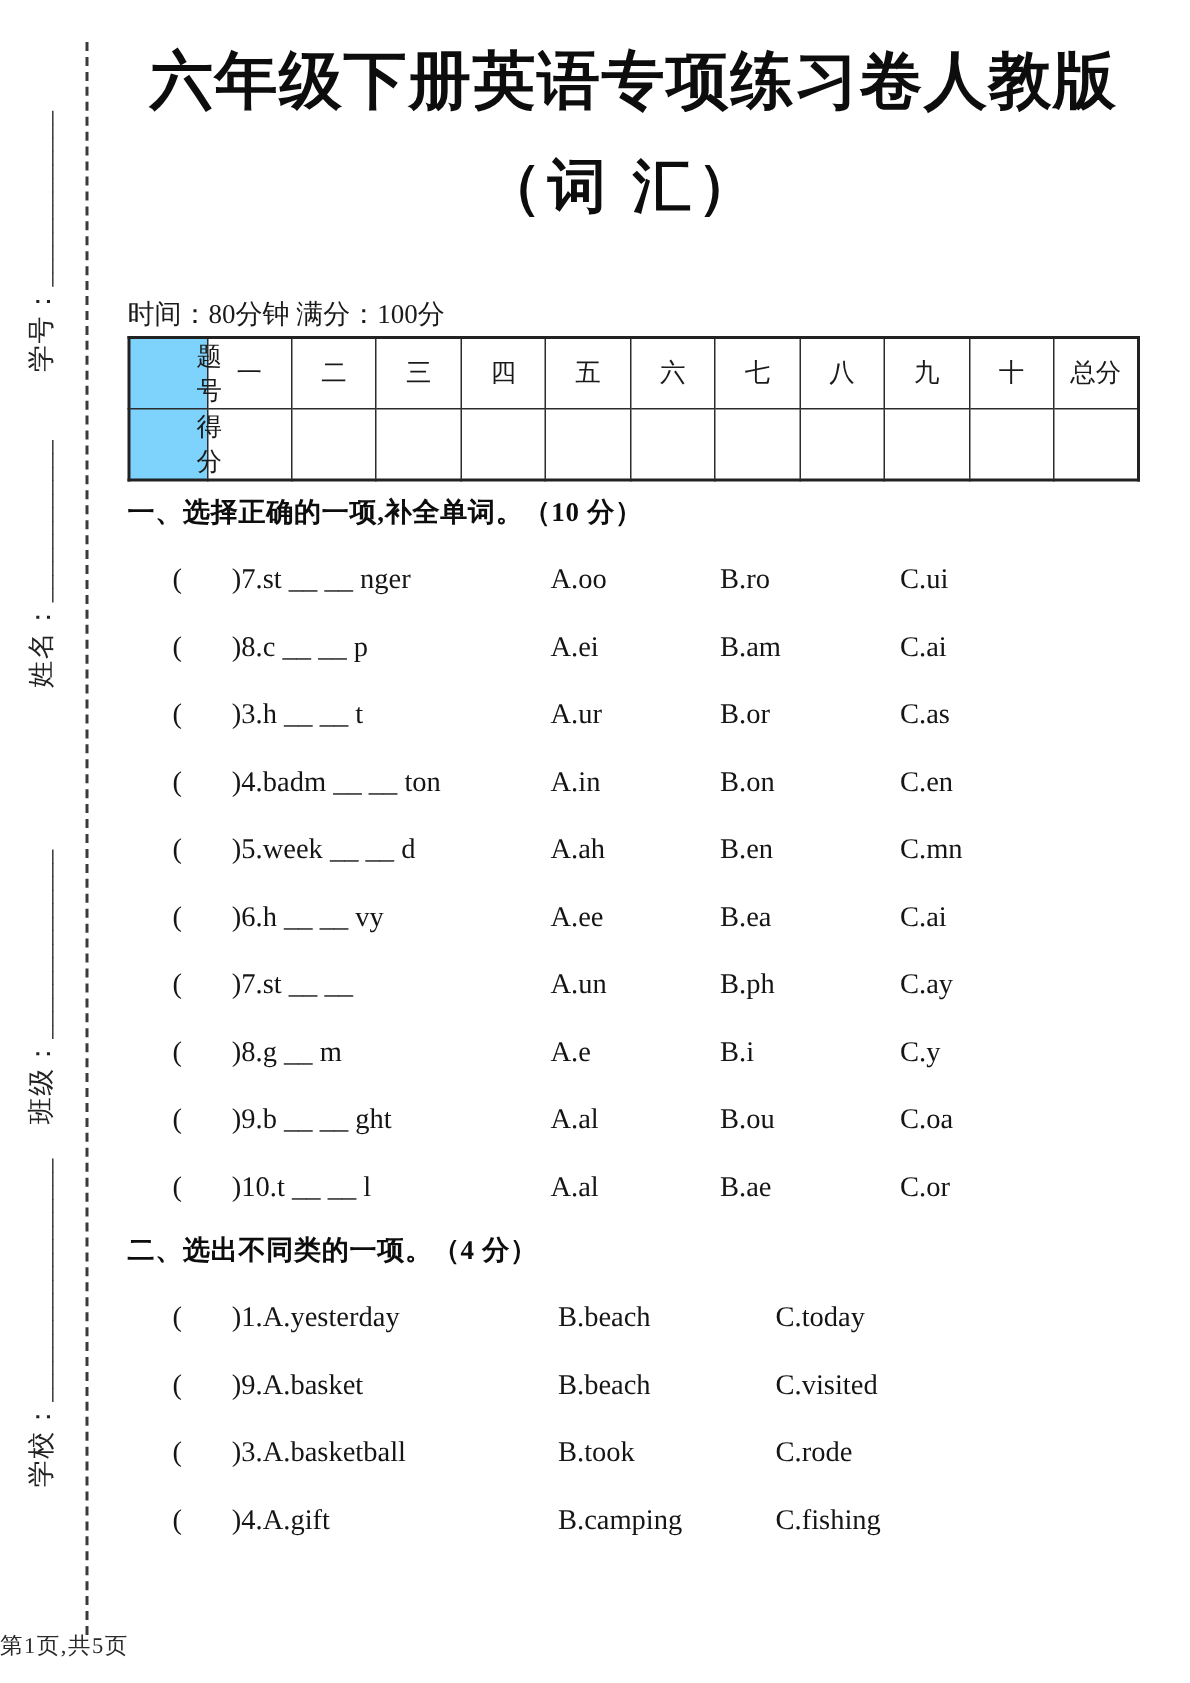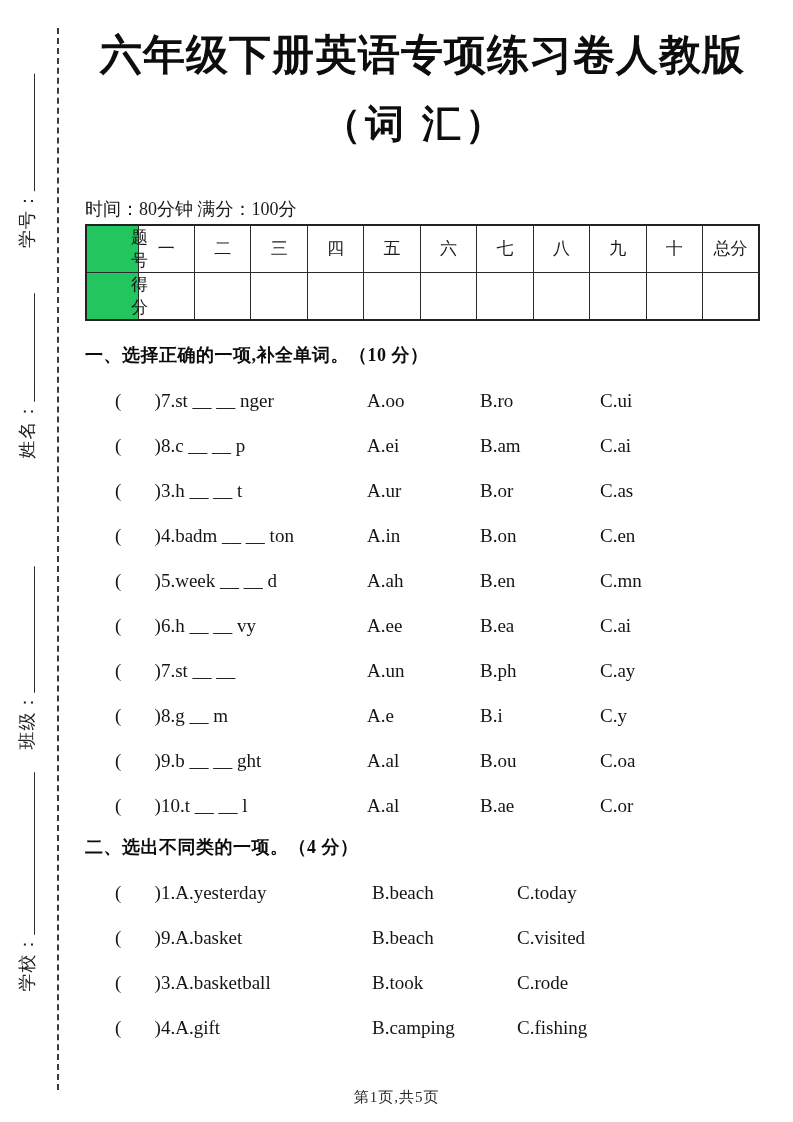--- a/index.html
+++ b/index.html
@@ -37,39 +37,39 @@
     letter-spacing: 4px; color: #0d0d0d;
   }
   .info-line { margin-top: 46px; text-align: left; font-size: 18px; padding-right: 0; color: #1a1a1a; }
 
   table.score-table { margin-top: 3px; border-collapse: collapse; width: 675px; table-layout: fixed; }
   table.score-table td {
     border: 1.5px solid #2b2b2b; height: 34px; text-align: center;
     font-size: 17px; color: #1a1a1a; background: #ffffff;
   }
   table.score-table { border: 2px solid #222; }
-  table.score-table td.hdr { background: #22c55e; width: 52px; padding-left: 44px; }
-
-  .sec-heading { margin-top: 22px; font-size: 18px; font-weight: 700; color: #0d0d0d; letter-spacing: 0.5px; }
+  table.score-table td.hdr { background: #7dd3fc; width: 52px; padding-left: 44px; }
+
+  .sec-heading { margin-top: 8px; font-size: 18px; font-weight: 700; color: #0d0d0d; letter-spacing: 0.5px; }
   .sec-heading.second { margin-top: 6px; }
 
   .q-block { margin-top: 12px; }
   .q-row { display: flex; align-items: center; height: 45px; padding-left: 30px; font-size: 19px; color: #151515; }
   .q-row .stem { white-space: pre; flex: 0 0 auto; }
   .s1 .stem { width: 252px; }
   .s1 .opt-a { width: 113px; }
   .s1 .opt-b { width: 120px; }
   .s2 .stem { width: 257px; }
   .s2 .opt-b { width: 145px; }
   .opt { flex: 0 0 auto; white-space: pre; }
   .opt-c { flex: 1 1 auto; }
 
   .footer {
     position: absolute; left: 0; top: 1088px; width: 793px;
-    text-align: center; font-size: 15px; color: #2a2a2a; letter-spacing: 1px;
+    text-align: left; font-size: 15px; color: #2a2a2a; letter-spacing: 1px;
   }
 </style>
 </head>
 <body>
 
 <div class="cut-line"></div>
 
 <div class="side-field" id="side-f1"><span>学号：</span><span class="blank">_____________</span></div>
 <div class="side-field" id="side-f2"><span>姓名：</span><span class="blank">____________</span></div>
 <div class="side-field" id="side-f3"><span>班级：</span><span class="blank">______________</span></div>

